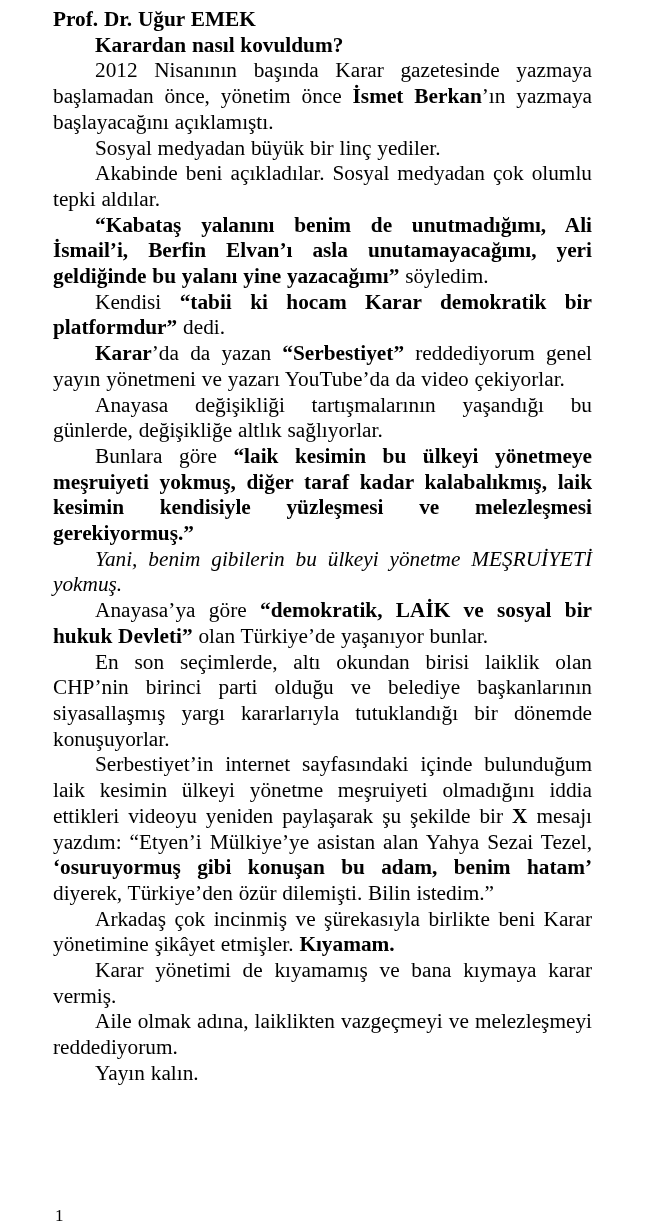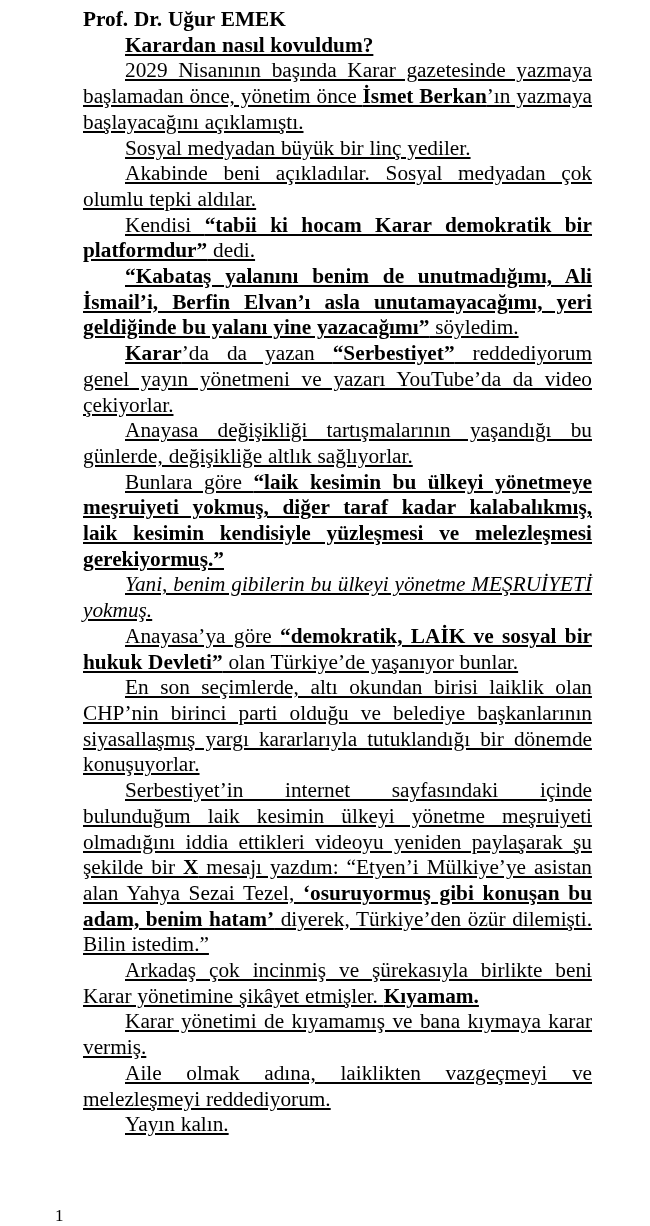--- a/index.html
+++ b/index.html
@@ -10,56 +10,55 @@
   .page {
     position: relative;
     width: 650px;
     height: 1226px;
     background: #ffffff;
     color: #000000;
     overflow: hidden;
     font-family: "Liberation Serif", "DejaVu Serif", serif;
   }
   .content {
-    padding: 7px 58px 0 83px; 
+    padding: 7px 58px 0 53px; 
   }
   p.para {
     margin: 0;
     font-size: 21.3px;
     line-height: 25.7px;
     text-align: justify;
     hyphens: none;
     word-spacing: 0.5px;
   }
   p.para.indent {
     text-indent: 42px;
-    text-decoration: underline;
   }
   .bold   { font-weight: bold; }
   .italic { font-style: italic; }
   .footnote-marker {
     position: absolute;
     left: 55px;
     top: 1206px;
     font-size: 17px;
     line-height: 20px;
   }
 </style>
 </head>
 <body>
 
 <div class="page">
   <div class="content">
       <p class="para"><span class="bold">Prof. Dr. Uğur EMEK</span></p>
       <p class="para indent"><span class="bold">Karardan nasıl kovuldum?</span></p>
-      <p class="para indent"><span>2029 Nisanının başında Karar gazetesinde yazmaya başlamadan önce, yönetim önce </span><span class="bold">İsmet Berkan</span><span>’ın yazmaya başlayacağını açıklamıştı.</span></p>
+      <p class="para indent"><span>2012 Nisanının başında Karar gazetesinde yazmaya başlamadan önce, yönetim önce </span><span class="bold">İsmet Berkan</span><span>’ın yazmaya başlayacağını açıklamıştı.</span></p>
       <p class="para indent"><span>Sosyal medyadan büyük bir linç yediler.</span></p>
       <p class="para indent"><span>Akabinde beni açıkladılar. Sosyal medyadan çok olumlu tepki aldılar.</span></p>
+      <p class="para indent"><span class="bold">“Kabataş yalanını benim de unutmadığımı, Ali İsmail’i, Berfin Elvan’ı asla unutamayacağımı, yeri geldiğinde bu yalanı yine yazacağımı”</span><span> söyledim.</span></p>
       <p class="para indent"><span>Kendisi </span><span class="bold">“tabii ki hocam Karar demokratik bir platformdur”</span><span> dedi.</span></p>
-      <p class="para indent"><span class="bold">“Kabataş yalanını benim de unutmadığımı, Ali İsmail’i, Berfin Elvan’ı asla unutamayacağımı, yeri geldiğinde bu yalanı yine yazacağımı”</span><span> söyledim.</span></p>
       <p class="para indent"><span class="bold">Karar</span><span>’da da yazan </span><span class="bold">“Serbestiyet”</span><span> reddediyorum genel yayın yönetmeni ve yazarı YouTube’da da video çekiyorlar.</span></p>
       <p class="para indent"><span>Anayasa değişikliği tartışmalarının yaşandığı bu günlerde, değişikliğe altlık sağlıyorlar.</span></p>
       <p class="para indent"><span>Bunlara göre </span><span class="bold">“laik kesimin bu ülkeyi yönetmeye meşruiyeti yokmuş, diğer taraf kadar kalabalıkmış, laik kesimin kendisiyle yüzleşmesi ve melezleşmesi gerekiyormuş.”</span></p>
       <p class="para indent"><span class="italic">Yani, benim gibilerin bu ülkeyi yönetme MEŞRUİYETİ yokmuş.</span></p>
       <p class="para indent"><span>Anayasa’ya göre </span><span class="bold">“demokratik, LAİK ve sosyal bir hukuk Devleti”</span><span> olan Türkiye’de yaşanıyor bunlar.</span></p>
       <p class="para indent"><span>En son seçimlerde, altı okundan birisi laiklik olan CHP’nin birinci parti olduğu ve belediye başkanlarının siyasallaşmış yargı kararlarıyla tutuklandığı bir dönemde konuşuyorlar.</span></p>
       <p class="para indent"><span>Serbestiyet’in internet sayfasındaki içinde bulunduğum laik kesimin ülkeyi yönetme meşruiyeti olmadığını iddia ettikleri videoyu yeniden paylaşarak şu şekilde bir </span><span class="bold">X</span><span> mesajı yazdım: “Etyen’i Mülkiye’ye asistan alan Yahya Sezai Tezel, </span><span class="bold">‘osuruyormuş gibi konuşan bu adam, benim hatam’</span><span> diyerek, Türkiye’den özür dilemişti. Bilin istedim.”</span></p>
       <p class="para indent"><span>Arkadaş çok incinmiş ve şürekasıyla birlikte beni Karar yönetimine şikâyet etmişler. </span><span class="bold">Kıyamam.</span></p>
       <p class="para indent"><span>Karar yönetimi de kıyamamış ve bana kıymaya karar vermiş.</span></p>
       <p class="para indent"><span>Aile olmak adına, laiklikten vazgeçmeyi ve melezleşmeyi reddediyorum.</span></p>

